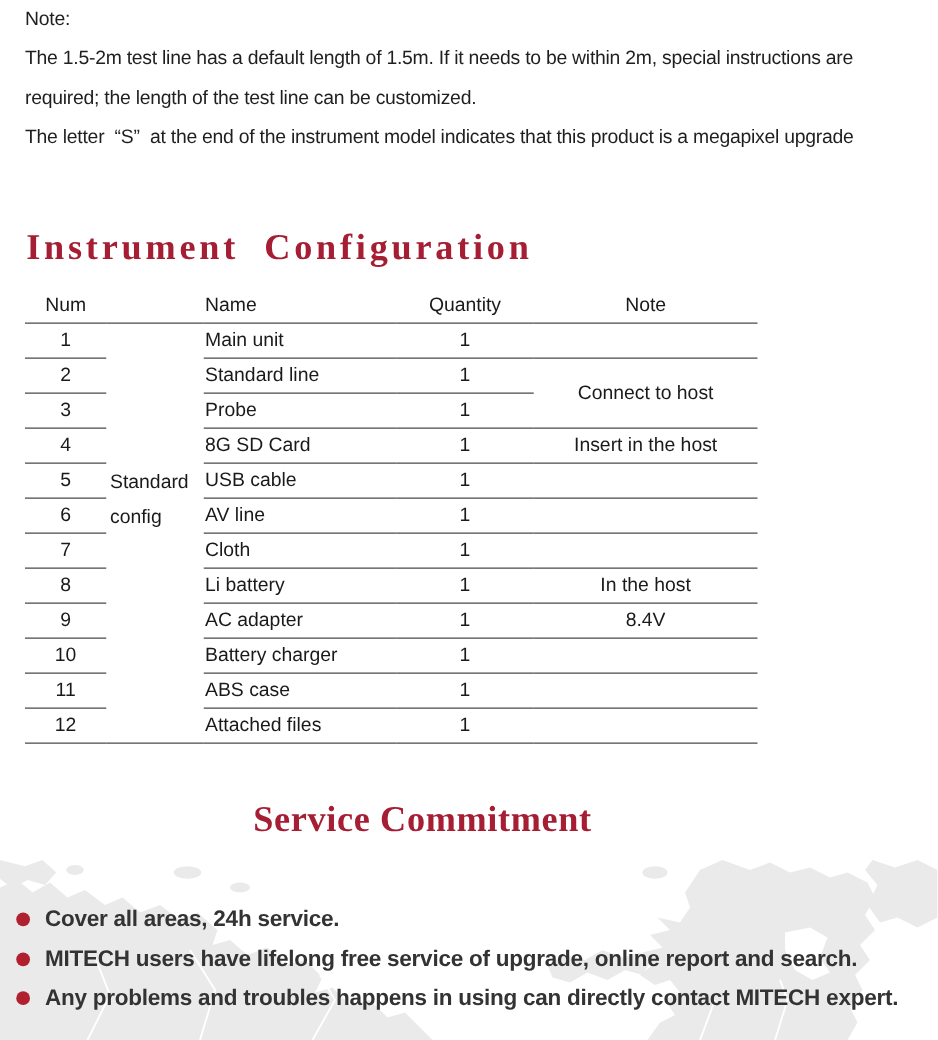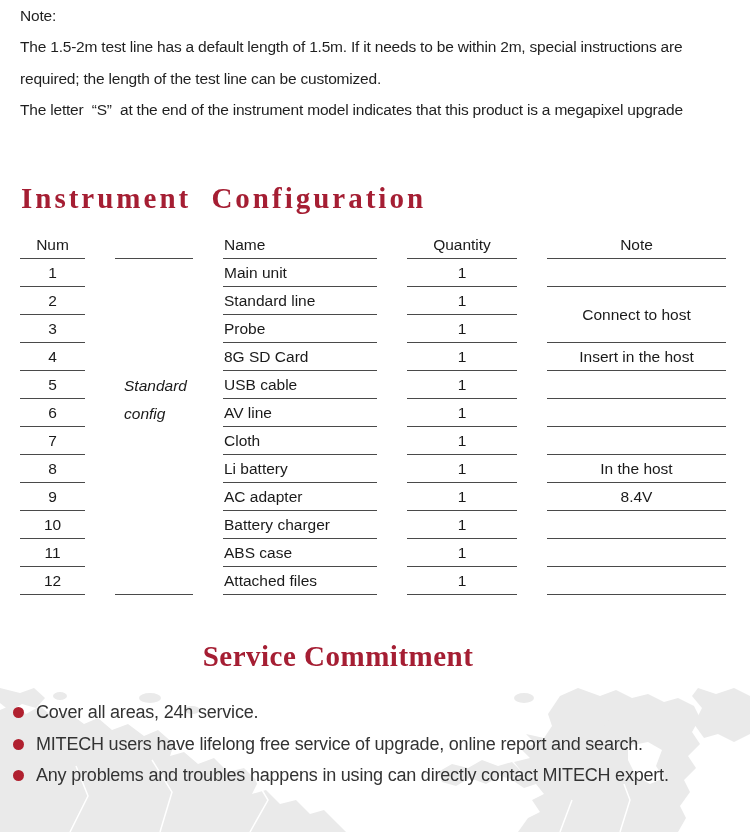--- a/index.html
+++ b/index.html
@@ -25,32 +25,31 @@
     position:absolute;left:0;top:640px;width:676px;text-align:center;
     font-family:"Liberation Serif","DejaVu Serif",serif;font-weight:bold;
     font-size:29px;letter-spacing:0.5px;
     color:var(--heading-red,#a51e33);
   }
   
   .cfg-table{
     position:absolute;left:20px;top:231px;
     display:grid;
     grid-template-columns:65px 78px 154px 110px 179px;
-    column-gap:30px;
     grid-auto-rows:28px;
     font-size:15.5px;color:#1a1a1a;
   }
   .tc{display:flex;align-items:center;justify-content:center;}
   .tc.left{justify-content:flex-start;padding-left:1px;}
   .tc.ln{border-bottom:1.5px solid var(--table-line,#4a4a4a);}
-  .tc.group{flex-direction:column;align-items:center;justify-content:center;padding-left:3px;font-style:italic;}
+  .tc.group{flex-direction:column;align-items:flex-start;justify-content:center;padding-left:3px;}
   .group-inner{margin-bottom:54px;}
   .group-inner div{line-height:28px;}
   
-  .bullet-list{position:absolute;left:13px;top:697px;width:737px;}
+  .bullet-list{position:absolute;left:13px;top:720px;width:737px;font-weight:bold;}
   .bullet-item{display:flex;align-items:center;height:31.5px;}
   .bullet-dot{
     width:11px;height:11px;border-radius:50%;flex:0 0 11px;
     background:var(--bullet-red,#b0202f);margin-right:12px;
   }
   .bullet-text{font-size:18px;color:#333333;white-space:nowrap;letter-spacing:-0.2px;}
   
   .map-bg{position:absolute;left:0;top:688px;width:750px;height:144px;}
 </style>
 </head>

